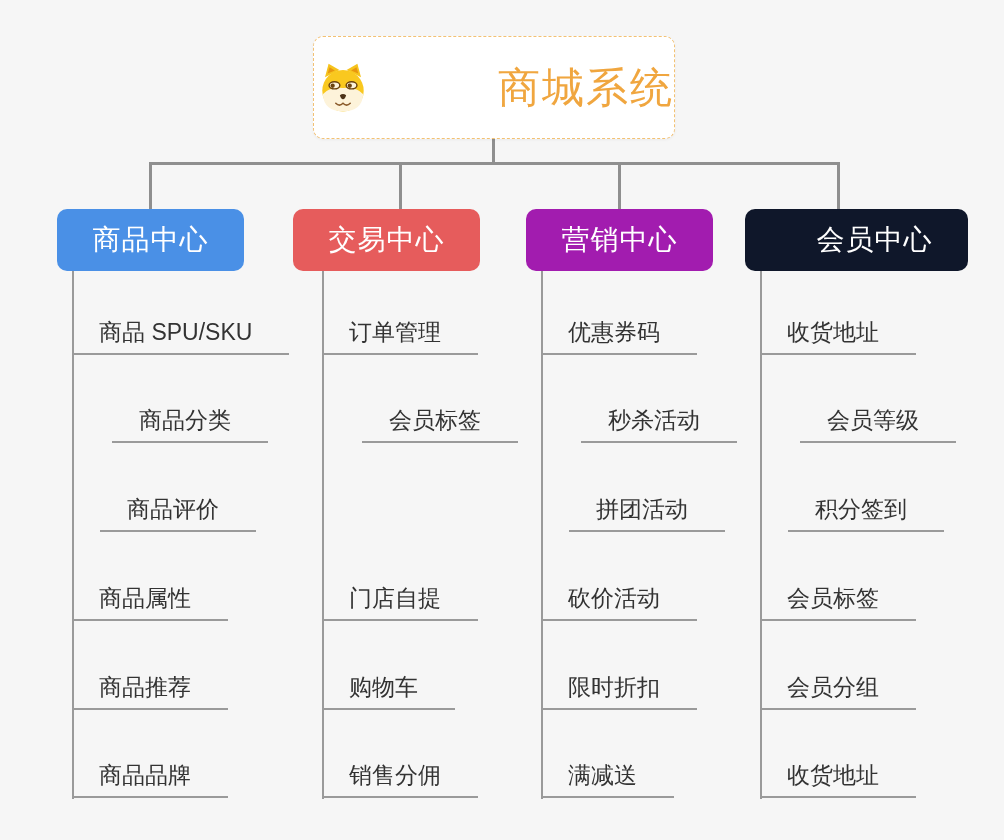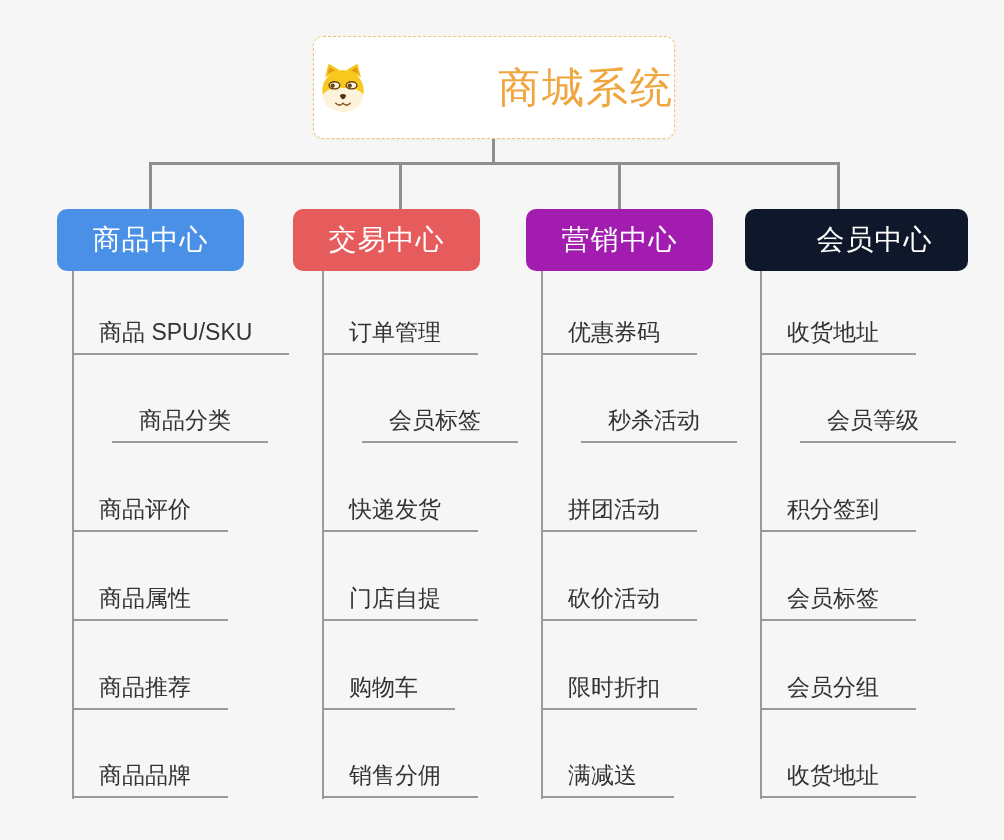--- a/index.html
+++ b/index.html
@@ -55,21 +55,21 @@
     color:#333333;
     white-space:nowrap;
     cursor:pointer;
   }
   .cx0 { left:72px; }
   .cx1 { left:322px; }
   .cx2 { left:541px; }
   .cx3 { left:760px; }
   .ry0 { top:317px; }
   .ry1 { top:405px;margin-left:40px; }
-  .ry2 { top:494px; }
+  .ry2 { top:494px;margin-left:28px; }
   .ry3 { top:583px; }
   .ry4 { top:672px; }
   .ry5 { top:760px; }
 </style>
 </head>
 <body>
 
 <div class="canvas">
 
   <div class="line" style="left:492px; top:139px; width:3px; height:25px;"></div>
@@ -117,21 +117,20 @@
 
   <div class="leaf cx0 ry0">商品 SPU/SKU</div>
   <div class="leaf cx0 ry1">商品分类</div>
   <div class="leaf cx0 ry2">商品评价</div>
   <div class="leaf cx0 ry3">商品属性</div>
   <div class="leaf cx0 ry4">商品推荐</div>
   <div class="leaf cx0 ry5">商品品牌</div>
 
   <div class="leaf cx1 ry0">订单管理</div>
   <div class="leaf cx1 ry1">会员标签</div>
-  <div class="leaf cx1 ry2">快递发货</div>
   <div class="leaf cx1 ry3">门店自提</div>
   <div class="leaf cx1 ry4">购物车</div>
   <div class="leaf cx1 ry5">销售分佣</div>
 
   <div class="leaf cx2 ry1">秒杀活动</div>
   <div class="leaf cx2 ry0">优惠券码</div>
   <div class="leaf cx2 ry2">拼团活动</div>
   <div class="leaf cx2 ry3">砍价活动</div>
   <div class="leaf cx2 ry4">限时折扣</div>
   <div class="leaf cx2 ry5">满减送</div>

